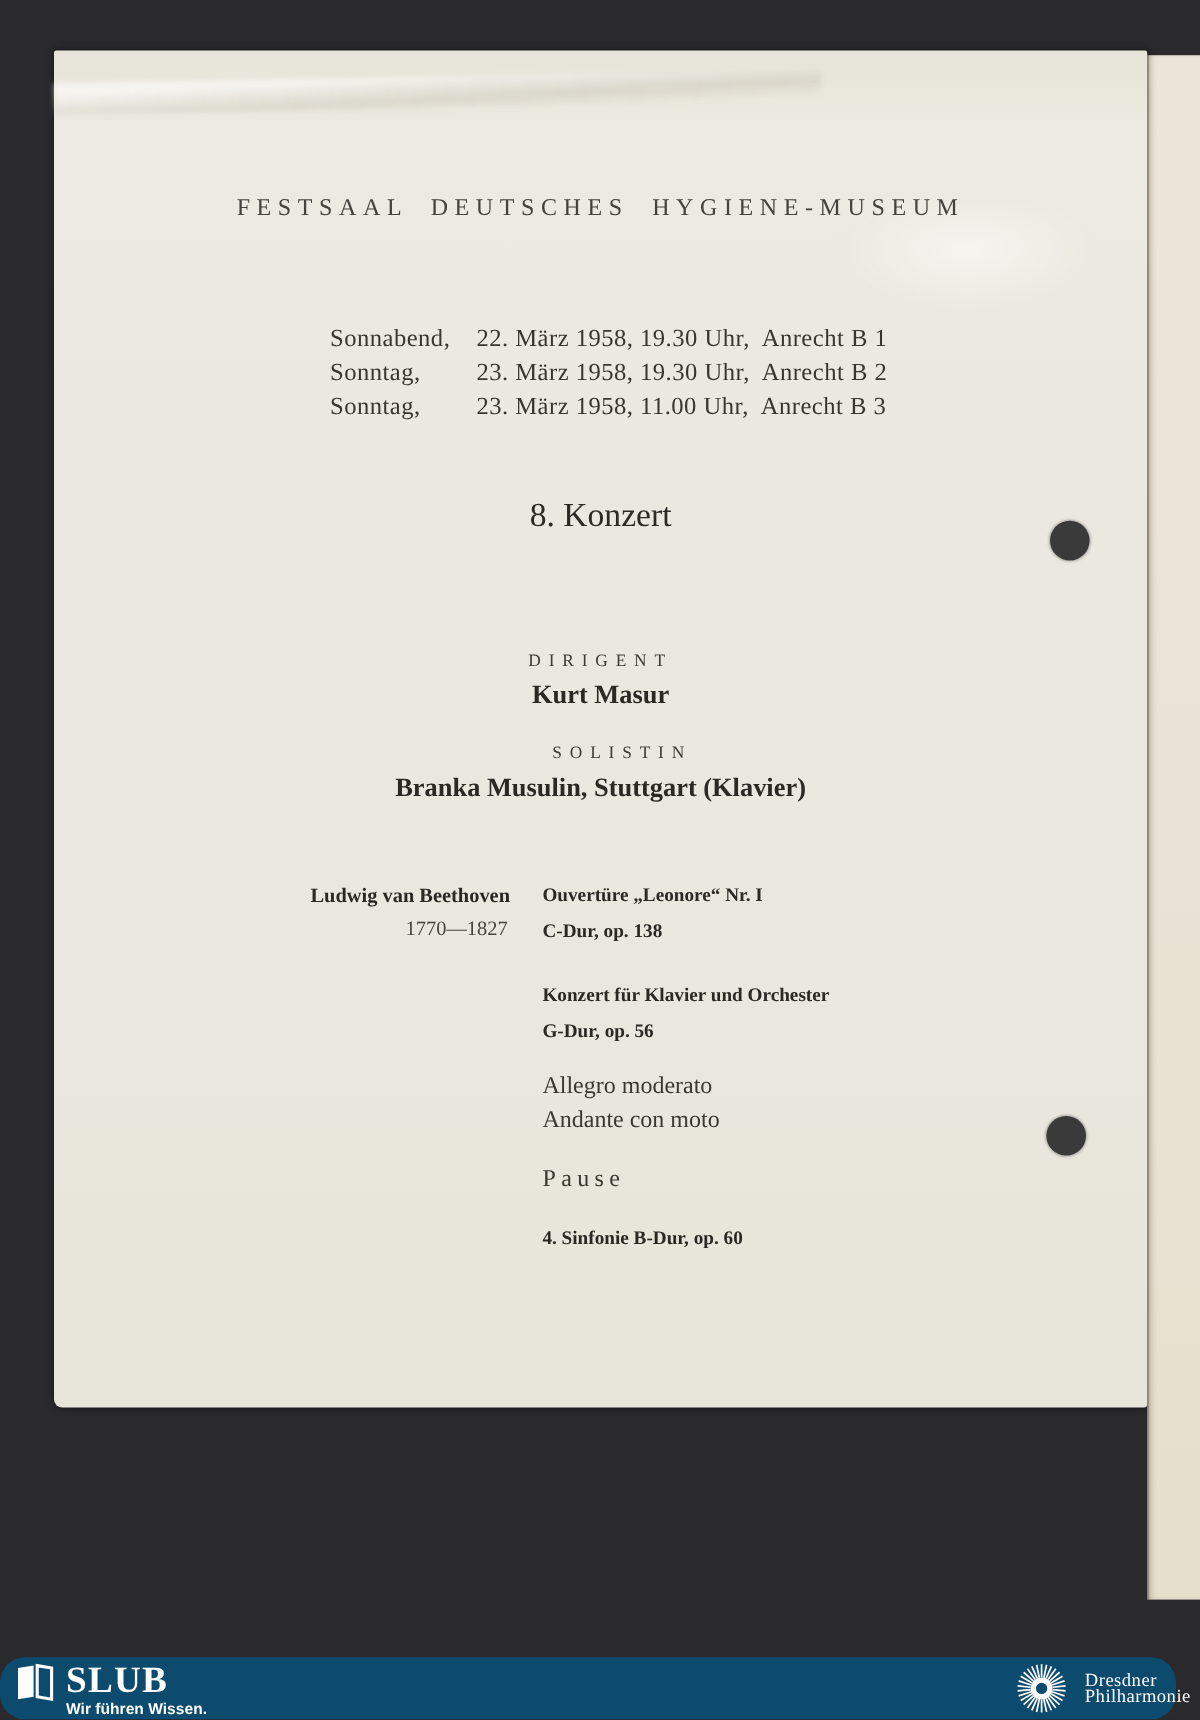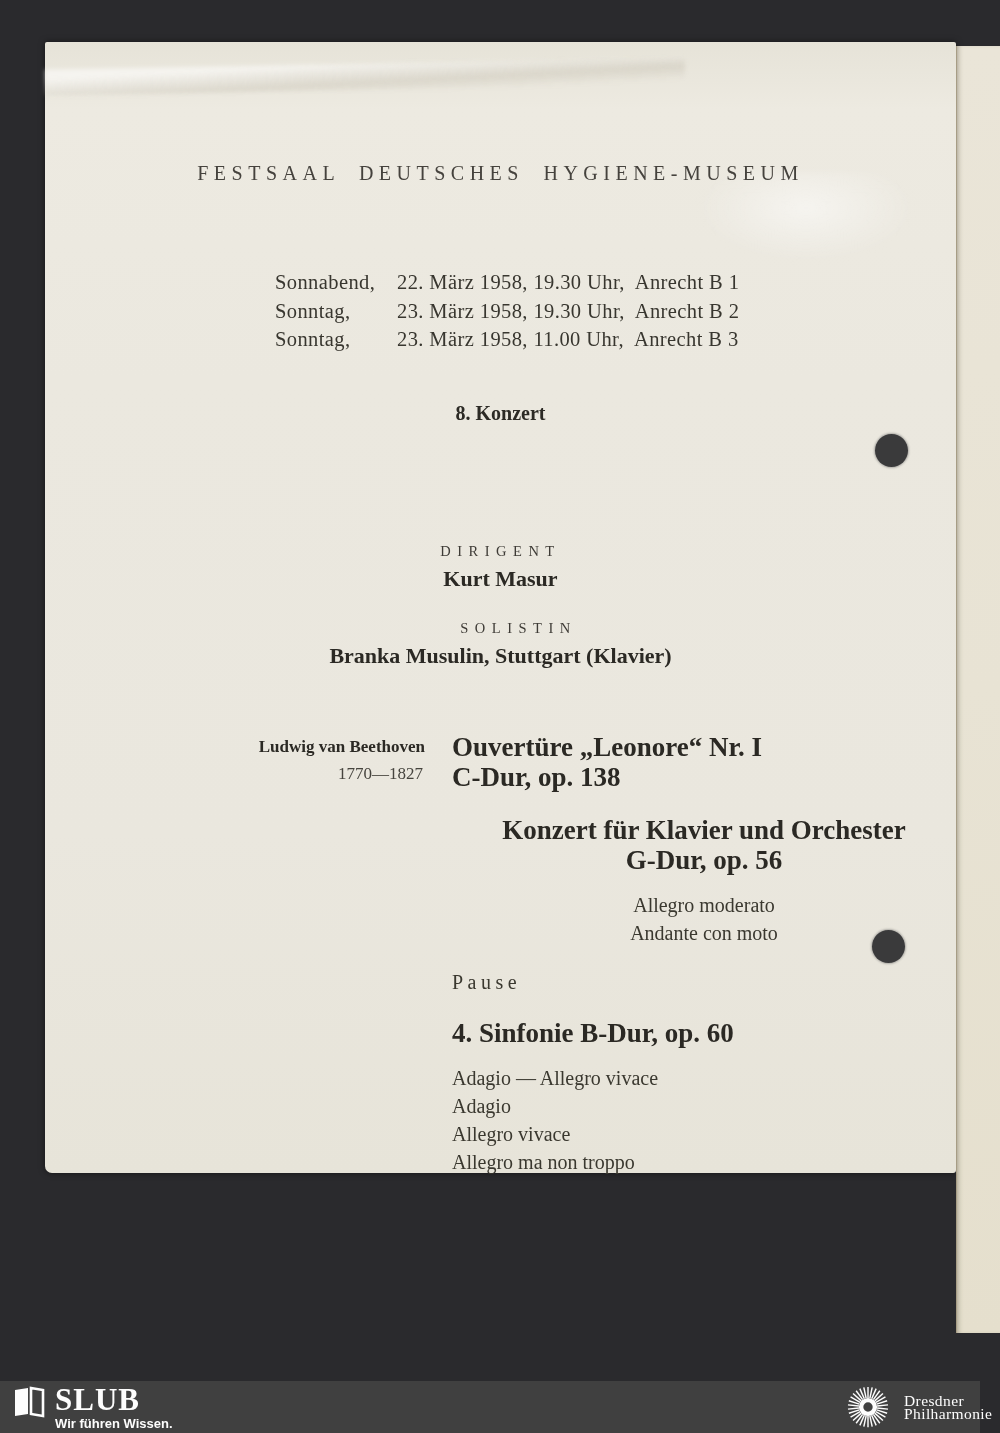--- a/index.html
+++ b/index.html
@@ -46,49 +46,49 @@
   .venue{
     top:120px;font-size:20px;letter-spacing:5.5px;word-spacing:9px;
     color:#45423d;
   }
   .dates{
     position:absolute;left:230px;top:226px;color:#38362f;
     font-size:20.5px;letter-spacing:.4px;border-collapse:collapse;
   }
   .dates td{padding:0;vertical-align:top;line-height:28.6px;white-space:pre-wrap;}
   .dates td.day{width:122px;}
-  .concert-number{top:360px;font-size:20px;font-weight:bold;color:#2c2a25;}
+  .concert-number{top:372px;font-size:28px;font-weight:normal;color:#2c2a25;}
   .main-title{
     top:408px;font-size:51px;font-weight:bold;color:#262420;
     letter-spacing:.5px;margin:0;
   }
   .role-label{font-size:14.5px;letter-spacing:6.5px;color:#3e3b36;}
   .lbl-dirigent{top:501px;}
   .name-conductor{top:524px;}
   .lbl-solistin{top:578px;padding-left:36px;}
   .name-soloist{top:601px;}
   .person{font-size:22px;font-weight:bold;color:#2b2924;}
 
   .program{position:absolute;left:0;top:690px;width:911px;color:#34322c;}
   .prow{display:flex;}
   .pleft{width:380px;text-align:right;flex:none;}
   .pright{margin-left:27px;flex:1;}
   .composer-name{font-size:17px;font-weight:bold;line-height:29px;color:#2b2924;}
   .composer-years{font-size:17px;line-height:26px;color:#46443e;padding-right:2px;}
-  .work-line{font-size:27px;font-weight:bold;line-height:30px;color:#2b2924;}
+  .work-line{font-size:16px;font-weight:bold;line-height:30px;color:#2b2924;}
   .movement{font-size:20px;line-height:28px;color:#3a382f;}
   .movements{margin-top:16px;}
-  .work-2{margin-top:23px;text-align:center;}
+  .work-2{margin-top:23px;}
   .pause{font-size:20px;letter-spacing:4.5px;margin-top:24px;color:#3a382f;}
   .work-3{margin-top:24px;}
 
   
   .footer-bar{
     position:absolute;left:0;top:1381px;width:980px;height:52px;
-    background:#404040;color:#fdfdfd;
+    background:#0c4a6e;color:#fdfdfd;border-radius:21px;
   }
   .slub-group{position:absolute;left:13px;top:2px;display:flex;}
   .slub-icon{width:32px;height:32px;margin-top:3px;}
   .slub-text{margin-left:10px;}
   .slub-wordmark{
     font-family:"Liberation Serif","DejaVu Serif",serif;
     font-weight:bold;font-size:31px;line-height:34px;letter-spacing:1px;
   }
   .slub-tagline{
     font-family:"Liberation Sans","DejaVu Sans",sans-serif;
@@ -157,26 +157,20 @@
             <div class="movements">
               <div class="movement">Allegro moderato</div>
               <div class="movement">Andante con moto</div>
             </div>
           </div>
 
           <div class="pause">Pause</div>
 
           <div class="work-3">
             <div class="work-line">4. Sinfonie B-Dur, op. 60</div>
-            <div class="movements">
-              <div class="movement">Adagio — Allegro vivace</div>
-              <div class="movement">Adagio</div>
-              <div class="movement">Allegro vivace</div>
-              <div class="movement">Allegro ma non troppo</div>
-            </div>
           </div>
 
         </div>
       </div>
     </section>
   </div>
 
   <div class="page-sliver"></div>
 
   <div class="punch-hole hole-1"></div>

